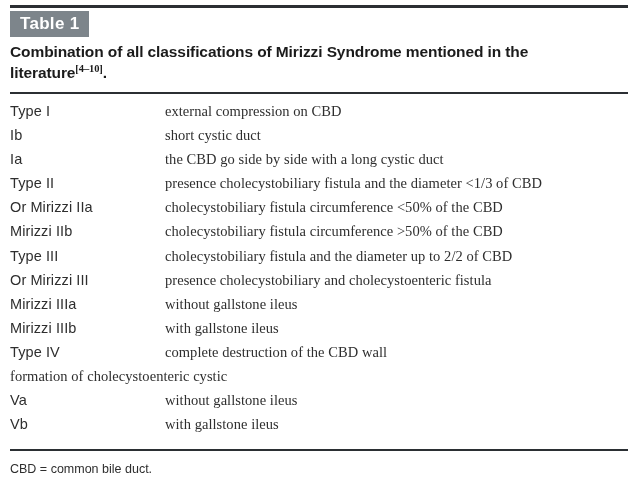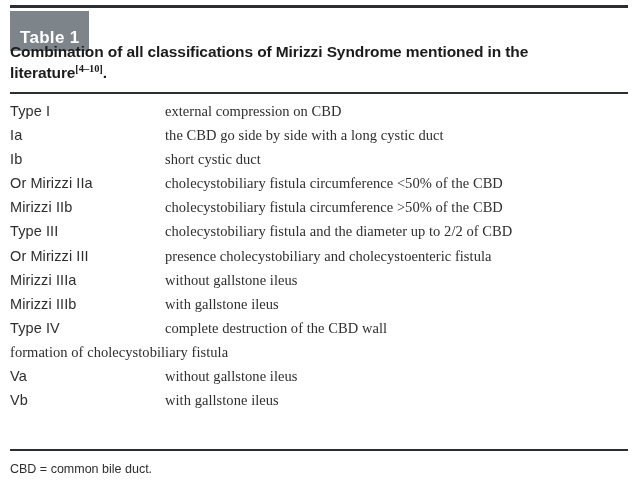--- a/index.html
+++ b/index.html
@@ -53,21 +53,21 @@
   
   .table-badge {
     position: absolute;
     top: 11px;
     left: 10px;
     background: #7d858b;
     color: #ffffff;
     font-size: 17px;
     font-weight: bold;
     letter-spacing: 0.3px;
-    padding: 17px 10px 4px 10px;
+    padding: 3px 10px 4px 10px;
     line-height: 19px;
   }
 
   
   .table-caption {
     position: absolute;
     top: 41px;
     left: 10px;
     width: 600px;
     font-size: 15.5px;
@@ -136,26 +136,30 @@
   </div>
 
   <hr class="rule rule-head">
 
   <div class="table-body" id="table-body">
       <div class="row">
         <div class="cell-type">Type I</div>
         <div class="cell-desc">external compression on CBD</div>
       </div>
       <div class="row">
+        <div class="cell-type">Ib</div>
+        <div class="cell-desc">short cystic duct</div>
+      </div>
+      <div class="row">
         <div class="cell-type">Ia</div>
         <div class="cell-desc">the CBD go side by side with a long cystic duct</div>
       </div>
       <div class="row">
-        <div class="cell-type">Ib</div>
-        <div class="cell-desc">short cystic duct</div>
+        <div class="cell-type">Type II</div>
+        <div class="cell-desc">presence cholecystobiliary fistula and the diameter &lt;1/3 of CBD</div>
       </div>
       <div class="row">
         <div class="cell-type">Or Mirizzi IIa</div>
         <div class="cell-desc">cholecystobiliary fistula circumference &lt;50% of the CBD</div>
       </div>
       <div class="row">
         <div class="cell-type">Mirizzi IIb</div>
         <div class="cell-desc">cholecystobiliary fistula circumference &gt;50% of the CBD</div>
       </div>
       <div class="row">
@@ -172,21 +176,21 @@
       </div>
       <div class="row">
         <div class="cell-type">Mirizzi IIIb</div>
         <div class="cell-desc">with gallstone ileus</div>
       </div>
       <div class="row">
         <div class="cell-type">Type IV</div>
         <div class="cell-desc">complete destruction of the CBD wall</div>
       </div>
       <div class="row">
-        <div class="cell-desc">formation of cholecystobiliary fistula</div>
+        <div class="cell-desc">formation of cholecystoenteric cystic</div>
       </div>
       <div class="row">
         <div class="cell-type">Va</div>
         <div class="cell-desc">without gallstone ileus</div>
       </div>
       <div class="row">
         <div class="cell-type">Vb</div>
         <div class="cell-desc">with gallstone ileus</div>
       </div>
     </div>

